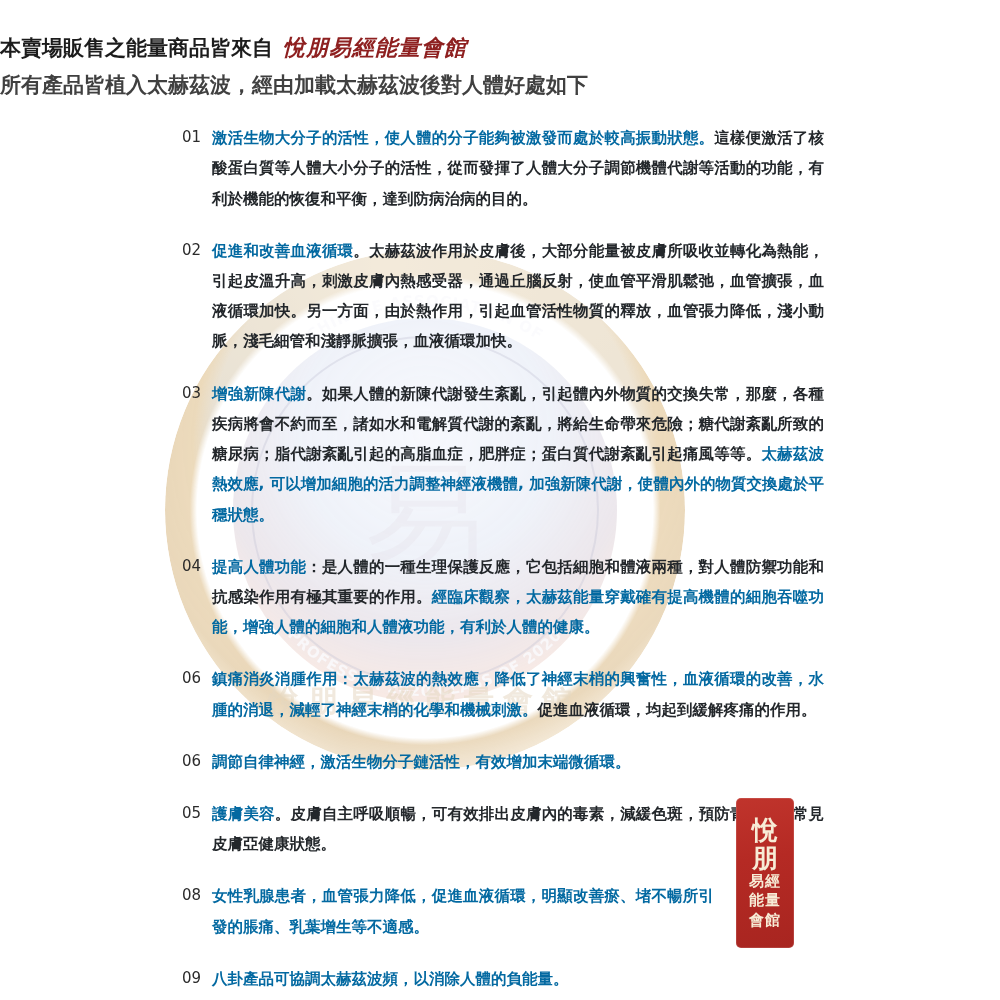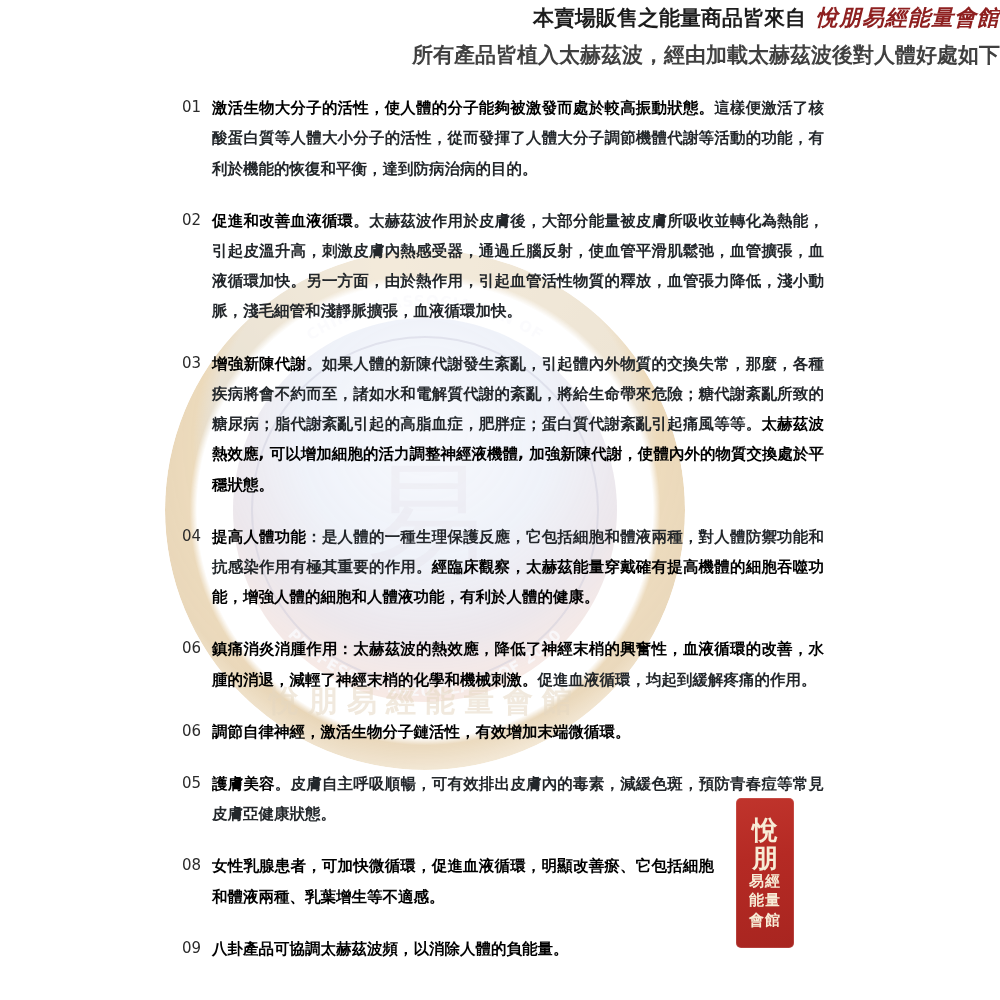--- a/index.html
+++ b/index.html
@@ -103,21 +103,22 @@
     transform: translate(-50%, -50%);
     font-size: 120px;
     color: rgba(170,150,170,0.18);
     font-family: "DejaVu Serif", "Liberation Serif", serif;
   }
 
   
   .header {
     position: relative;
     z-index: 2;
-    text-align: right;
+    padding-top: 30px;
+    text-align: left;
     line-height: 1.55;
   }
   .header-line1 {
     font-size: 21px;
     color: #1c1c1c;
     font-weight: 700;
     font-family: "DejaVu Sans", "Liberation Sans", sans-serif;
     display: block;
   }
   .brand-name {
@@ -160,21 +161,21 @@
   .item-body {
     flex: 1 1 auto;
     font-size: 15.5px;
     line-height: 1.95;
     color: #23272b;
     text-align: justify;
     text-justify: inter-ideograph;
     font-weight: 700;
     font-family: "DejaVu Sans", "Liberation Sans", sans-serif;
   }
-  .seg-blue { color: #000000; }
+  .seg-blue { color: #0369a1; }
   .seg-dark { color: #23272b; }
 
   .item-08 .item-body { padding-right: 110px; }
 
   
   .seal {
     position: absolute;
     right: 206px;
     top: 798px;
     width: 58px;
@@ -266,21 +267,21 @@
       <div class="item item-06">
         <div class="item-num">06</div>
         <div class="item-body"><span class="seg-blue">調節自律神經，激活生物分子鏈活性，有效增加末端微循環。</span></div>
       </div>
       <div class="item item-07">
         <div class="item-num">05</div>
         <div class="item-body"><span class="seg-blue">護膚美容</span><span class="seg-dark">。皮膚自主呼吸順暢，可有效排出皮膚內的毒素，減緩色斑，預防青春痘等常見皮膚亞健康狀態。</span></div>
       </div>
       <div class="item item-08">
         <div class="item-num">08</div>
-        <div class="item-body"><span class="seg-blue">女性乳腺患者，可加快微循環，促進血液循環，明顯改善瘀、它包括細胞和體液兩種、乳葉增生等不適感。</span></div>
+        <div class="item-body"><span class="seg-blue">女性乳腺患者，血管張力降低，促進血液循環，明顯改善瘀、堵不暢所引發的脹痛、乳葉增生等不適感。</span></div>
       </div>
       <div class="item item-09">
         <div class="item-num">09</div>
         <div class="item-body"><span class="seg-blue">八卦產品可協調太赫茲波頻，以消除人體的負能量。</span></div>
       </div>
     </div>
 
   <div class="seal">
     <div class="seal-big">悅</div>
     <div class="seal-big">朋</div>

